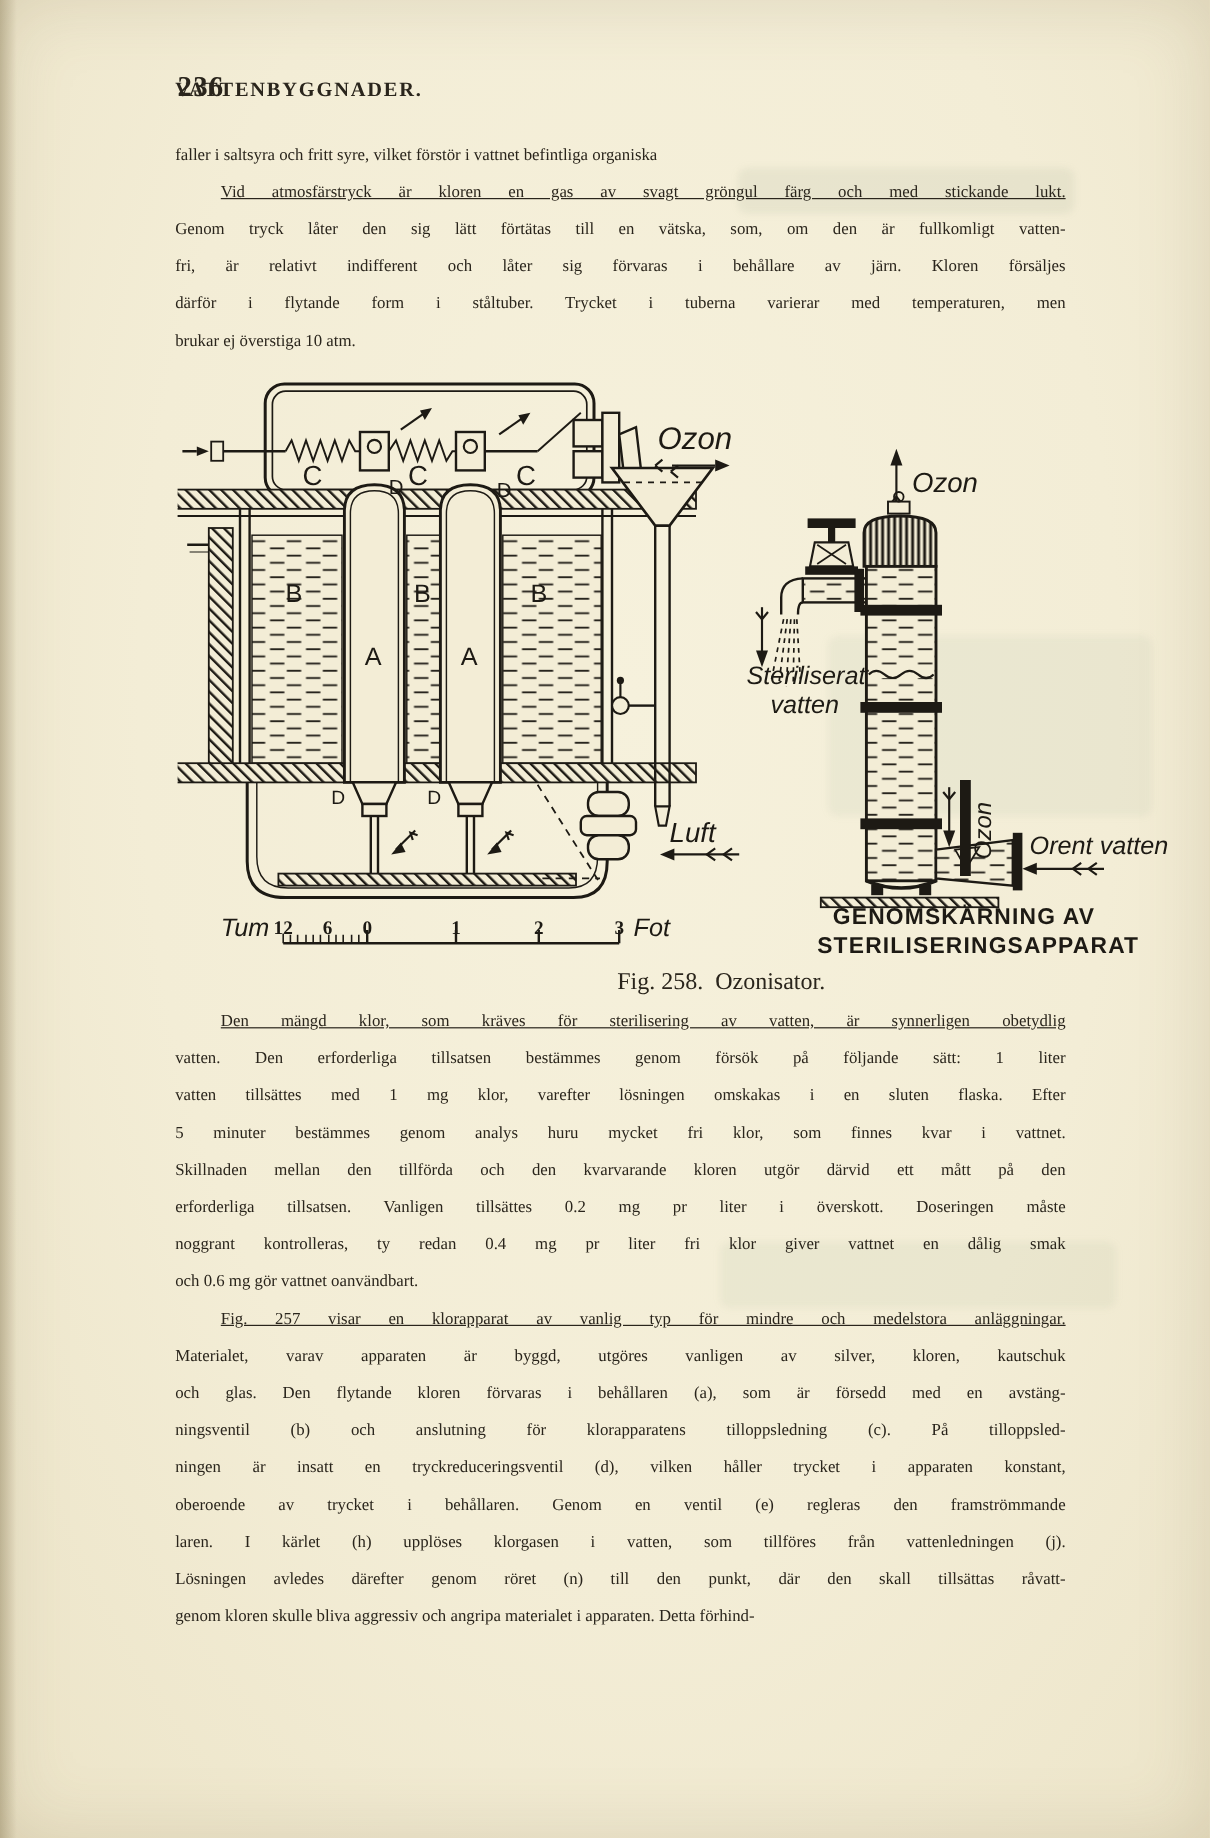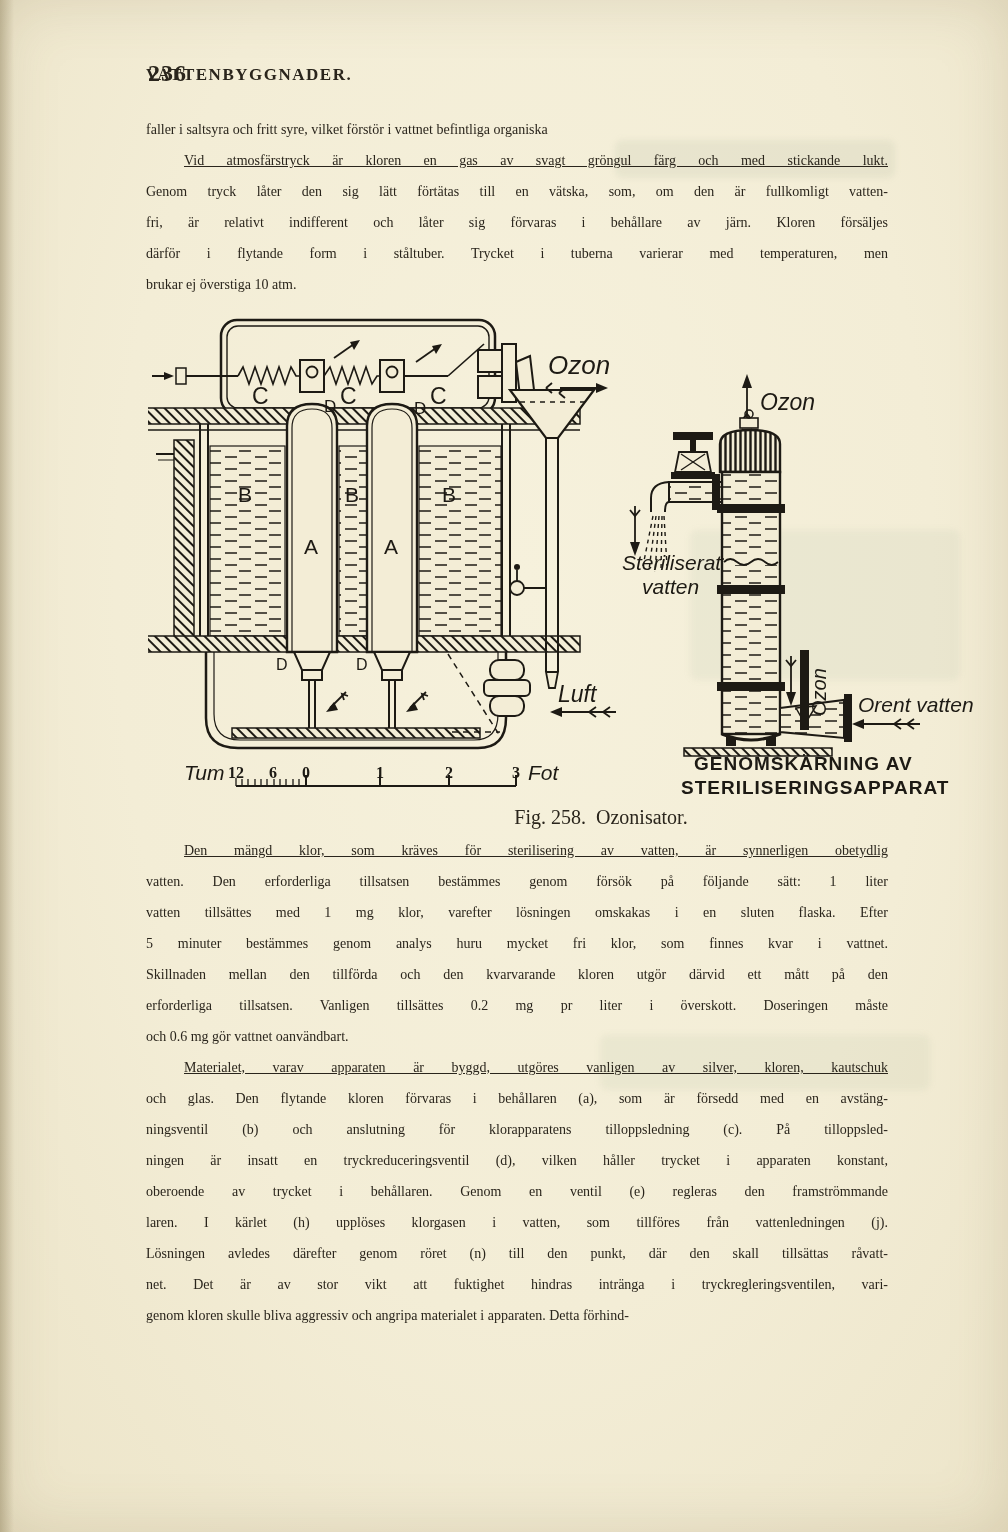--- a/index.html
+++ b/index.html
@@ -298,28 +298,29 @@
       <div class="fig-caption">Fig. 258.  Ozonisator.</div>
     </div>
 
     <div class="para indent">
         <div class="jline">Den mängd klor, som kräves för sterilisering av vatten, är synnerligen obetydlig</div>
         <div class="jline">vatten. Den erforderliga tillsatsen bestämmes genom försök på följande sätt: 1 liter</div>
         <div class="jline">vatten tillsättes med 1 mg klor, varefter lösningen omskakas i en sluten flaska. Efter</div>
         <div class="jline">5 minuter bestämmes genom analys huru mycket fri klor, som finnes kvar i vattnet.</div>
         <div class="jline">Skillnaden mellan den tillförda och den kvarvarande kloren utgör därvid ett mått på den</div>
         <div class="jline">erforderliga tillsatsen. Vanligen tillsättes 0.2 mg pr liter i överskott. Doseringen måste</div>
+        <div class="jline">noggrant kontrolleras, ty redan 0.4 mg pr liter fri klor giver vattnet en dålig smak</div>
         <div class="jline">och 0.6 mg gör vattnet oanvändbart.</div>
       </div>
     <div class="para indent">
+        <div class="jline">Fig. 257 visar en klorapparat av vanlig typ för mindre och medelstora anläggningar.</div>
         <div class="jline">Materialet, varav apparaten är byggd, utgöres vanligen av silver, kloren, kautschuk</div>
         <div class="jline">och glas. Den flytande kloren förvaras i behållaren (a), som är försedd med en avstäng-</div>
         <div class="jline">ningsventil (b) och anslutning för klorapparatens tilloppsledning (c). På tilloppsled-</div>
         <div class="jline">ningen är insatt en tryckreduceringsventil (d), vilken håller trycket i apparaten konstant,</div>
         <div class="jline">oberoende av trycket i behållaren. Genom en ventil (e) regleras den framströmmande</div>
         <div class="jline">laren. I kärlet (h) upplöses klorgasen i vatten, som tillföres från vattenledningen (j).</div>
         <div class="jline">Lösningen avledes därefter genom röret (n) till den punkt, där den skall tillsättas råvatt-</div>
-        <div class="jline">net. Det är av stor vikt att fuktighet hindras intränga i tryckregleringsventilen, vari-</div>
         <div class="jline">genom kloren skulle bliva aggressiv och angripa materialet i apparaten. Detta förhind-</div>
       </div>
 
   </div>
 </div>
 
 </body></html>

